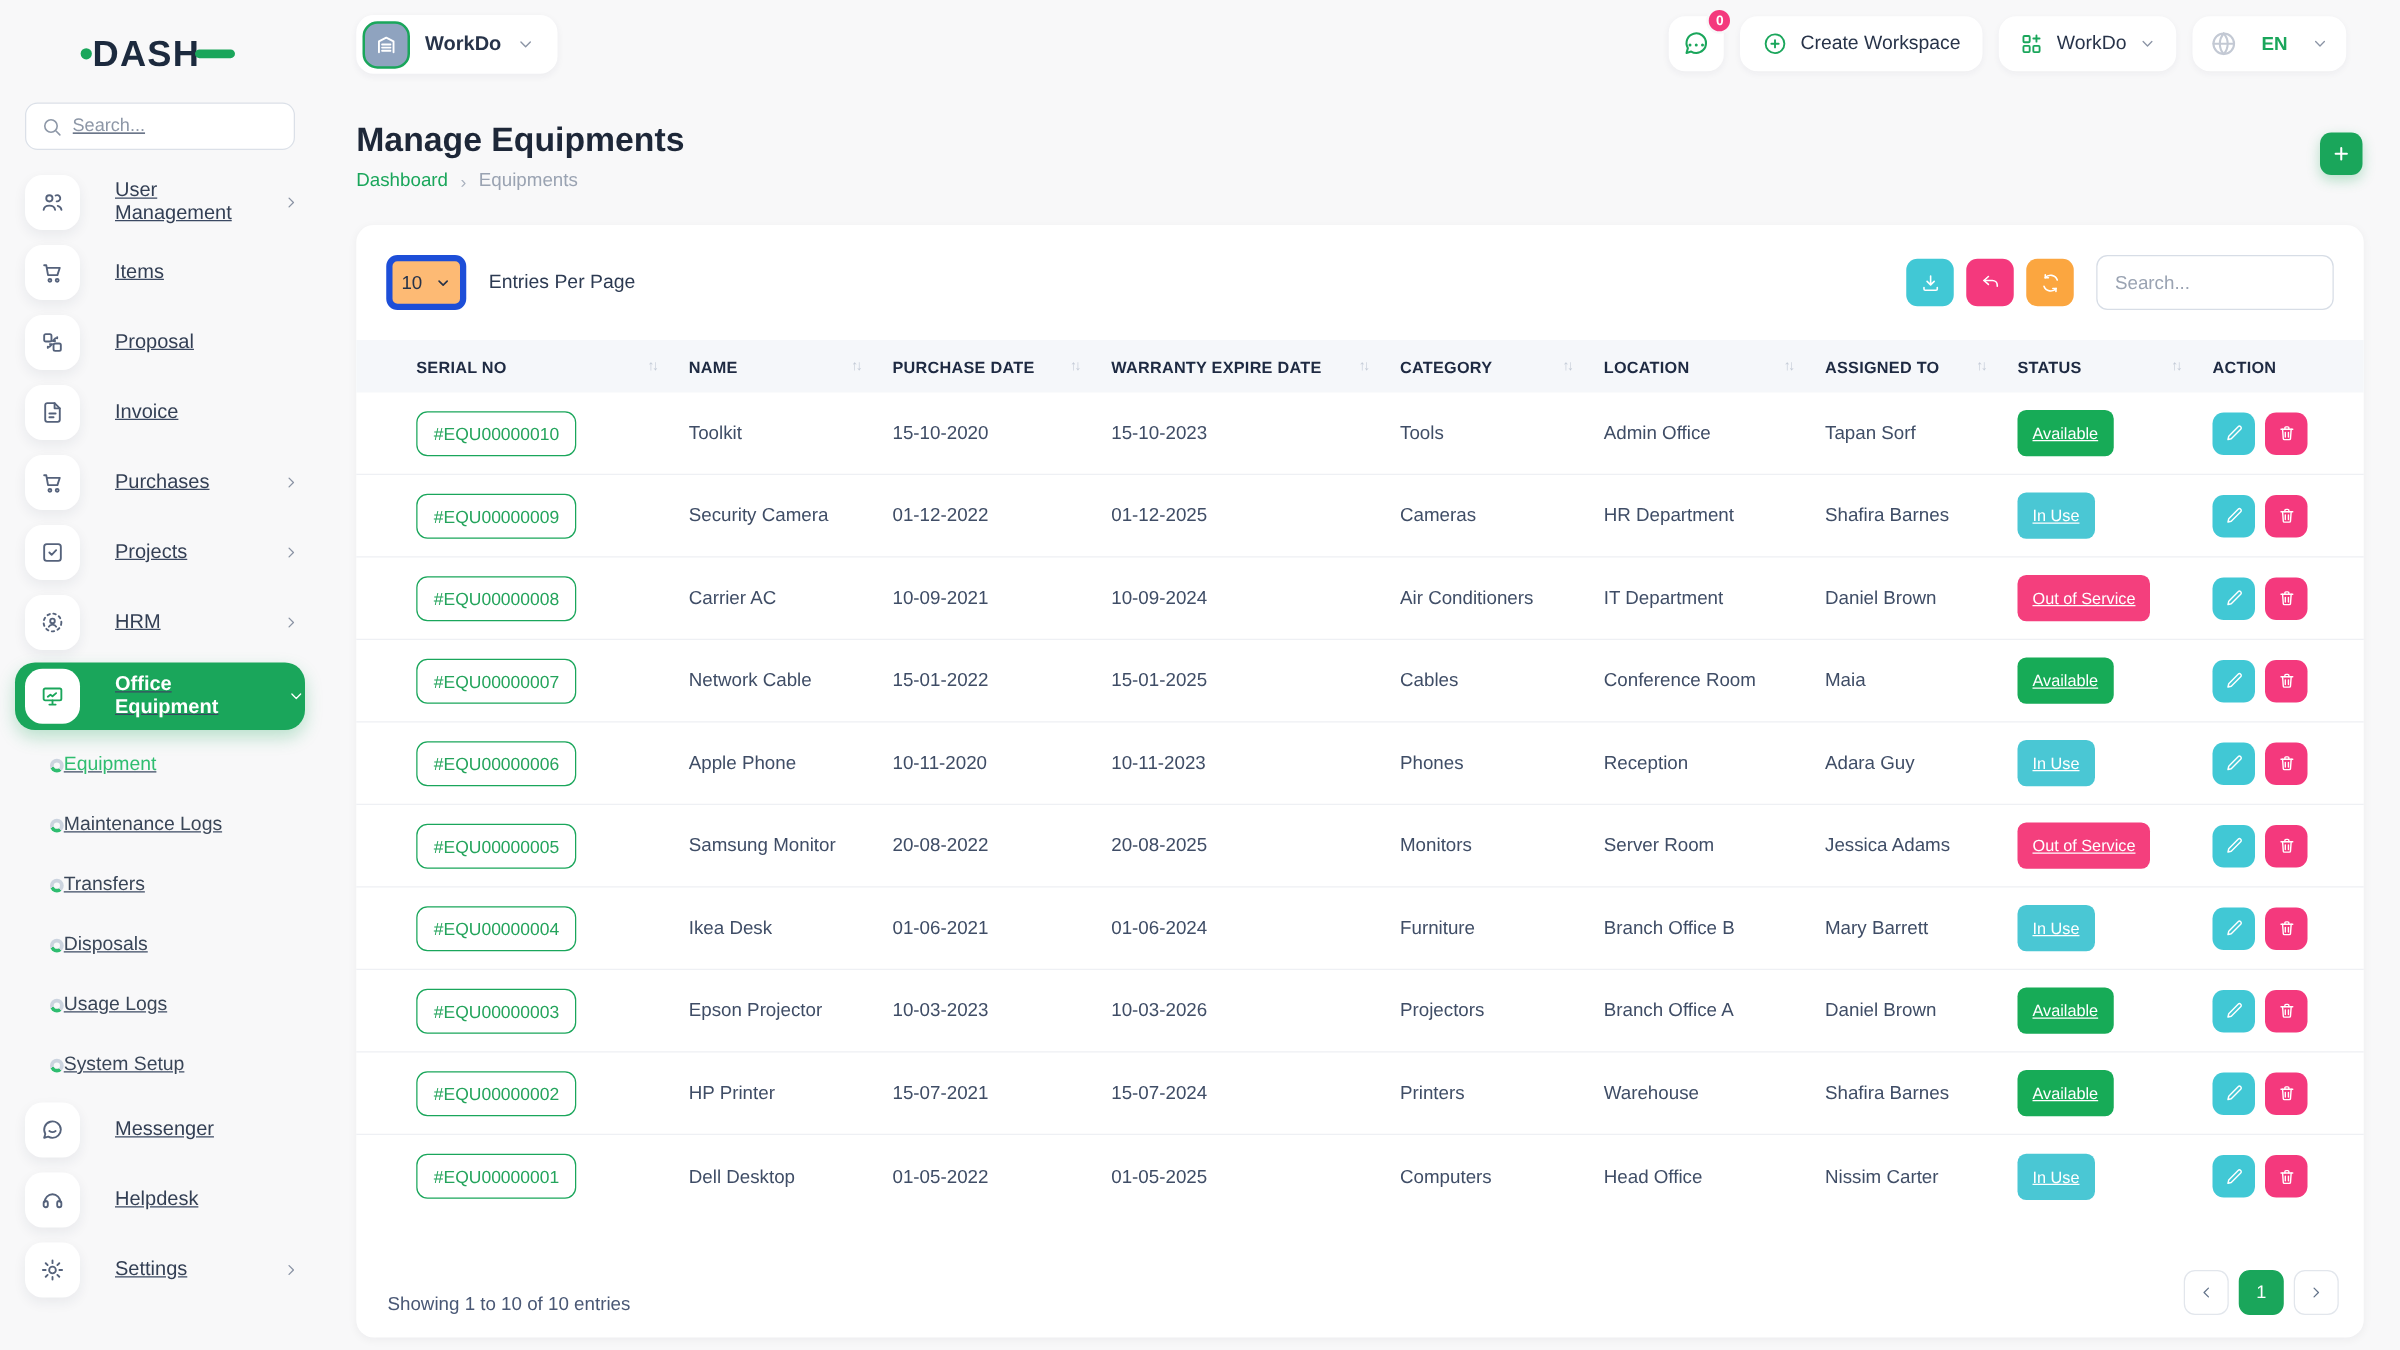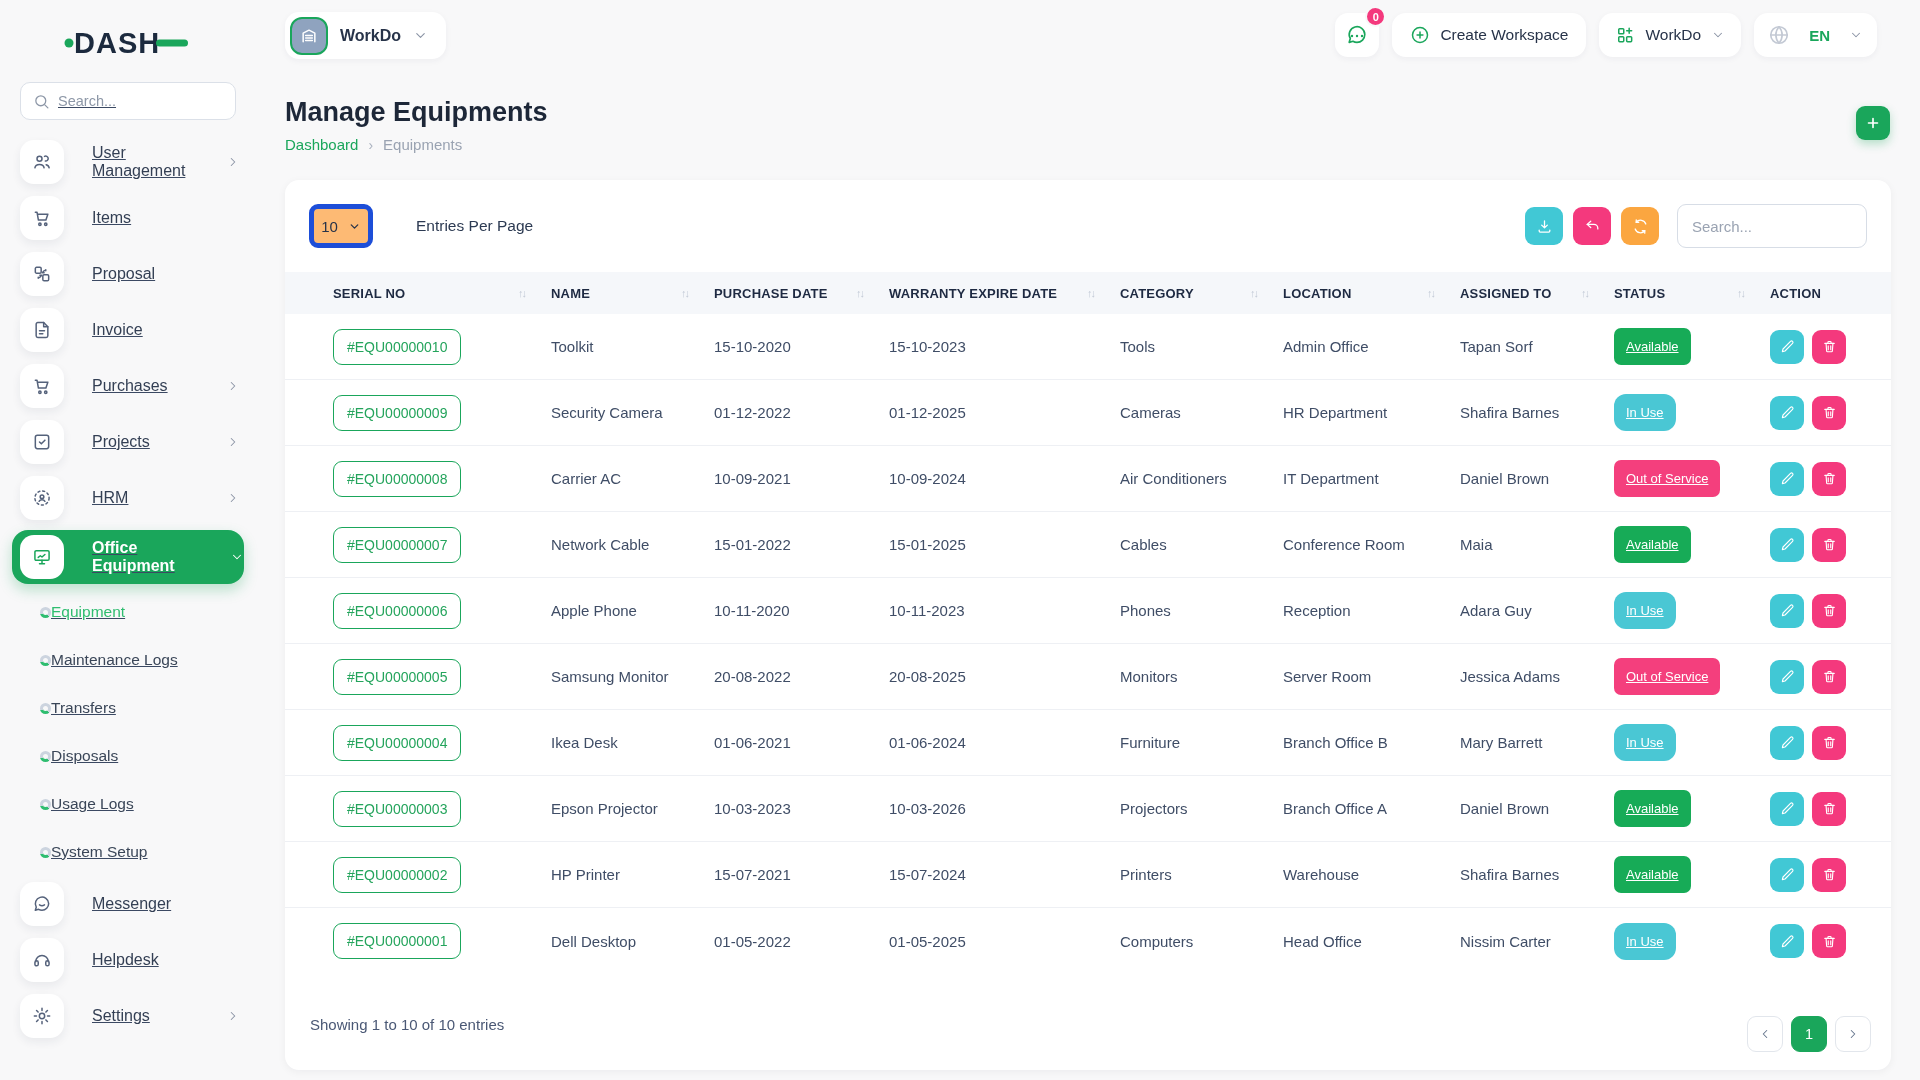--- a/index.html
+++ b/index.html
@@ -77,21 +77,21 @@
 
   
   .card { position:absolute; left:285px; top:180px; width:1606px; height:890px; background:#fff;
     border-radius:14px; box-shadow:0 2px 8px rgba(16,24,40,.05); }
   .toolbar { position:absolute; left:0; top:24px; width:100%; padding:0 24px; display:flex;
     align-items:center; }
   .entries-select { width:64px; height:44px; border:5px solid #1d4ed8; border-radius:9px; background:#fdba74;
     display:flex; align-items:center; justify-content:center; gap:10px; font-size:15px; color:#273349;
     cursor:pointer; }
   .entries-select .chev { color:#273349; }
-  .entries-label { margin-left:43px; font-size:15.5px; color:#2c3a52; }
+  .entries-label { margin-left:18px; font-size:15.5px; color:#2c3a52; }
   .toolbar-right { margin-left:auto; display:flex; align-items:center; gap:10px; }
   .sq-btn { width:38px; height:38px; border:none; border-radius:9px; color:#fff; display:flex;
     align-items:center; justify-content:center; cursor:pointer; }
   .sq-teal { background:#41c8d5; }
   .sq-pink { background:#f4397d; }
   .sq-orange { background:#fba640; }
   .tb-search { margin-left:8px; width:190px; height:44px; border:1px solid #d7dde6; border-radius:9px;
     padding:0 14px; font-size:15px; color:#3b4963; outline:none; font-family:inherit; }
   .tb-search::placeholder { color:#9aa3b2; }
 
@@ -106,29 +106,29 @@
   .sort { font-size:11px; color:#c3cad6; letter-spacing:-2px; }
   .trow { height:66px; align-items:center; border-bottom:1px solid #eef0f4; }
   .trow:last-child { border-bottom:none; }
   .td { font-size:15px; color:#3f4d66; padding-right:10px; }
   .td-serial { padding-left:48px; }
   .serial-pill { display:inline-block; border:1px solid #1aa65b; color:#24a45c; font-size:14px;
     padding:9px 13px; border-radius:9px; cursor:pointer; background:#fff; }
   .status-badge { display:inline-block; color:#fff; font-size:13px; font-weight:500;
     padding:11px 12px; border-radius:7px;text-decoration:underline; }
   .st-available { background:#17ab57; }
-  .st-in-use { background:#4ac7d4;border-radius:12px; }
+  .st-in-use { background:#4ac7d4; }
   .st-out-of-service { background:#f43f7d; }
   .td-action { display:flex; gap:8px; }
   .act-btn { width:34px; height:34px; border:none; border-radius:9px; color:#fff; display:flex;
     align-items:center; justify-content:center; cursor:pointer; }
 
   
   .card-footer { position:absolute; left:0; bottom:18px; width:100%; padding:0 20px 0 25px;
-    display:flex; align-items:flex-start; }
+    display:flex; align-items:flex-end; }
   .showing-text { font-size:15px; color:#4a5875; }
   .pager { margin-left:auto; display:flex; gap:8px; }
   .page-btn { width:36px; height:36px; border-radius:9px; display:flex; align-items:center;
     justify-content:center; cursor:pointer; font-size:14.5px; }
   .page-nav { background:#fff; border:1px solid #e2e6ec; color:#64748b; }
   .page-num { background:#1aa65b; border:1px solid #1aa65b; color:#fff; font-weight:500; }
 </style>
 </head>
 <body>
 

